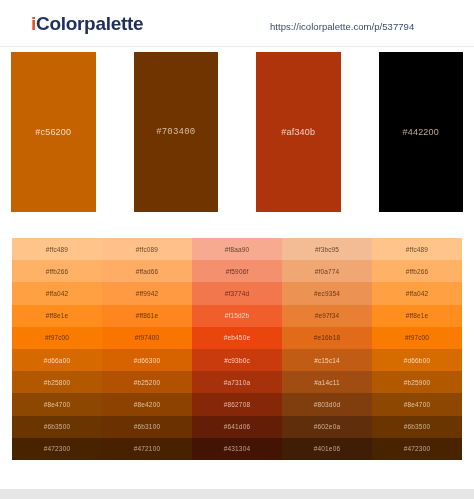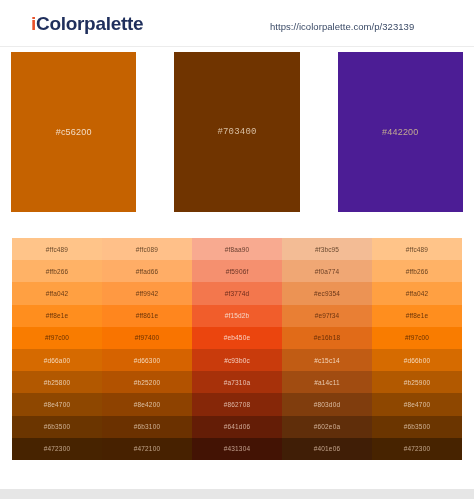--- a/index.html
+++ b/index.html
@@ -72,32 +72,35 @@
 </style>
 </head>
 <body>
 
 <div class="page">
 
   <div class="header">
     <div class="logo">
       <span class="logo-i">i</span><span class="logo-rest">Colorpalette</span>
     </div>
-    <div class="url">https://icolorpalette.com/p/323139</div>
+    <div class="url">https://icolorpalette.com/p/537794</div>
   </div>
   <div class="header-rule"></div>
 
   <div class="main-strip">
       <div class="main-sw" style="background: rgb(197, 98, 0);">
         <span style="color: rgb(243, 220, 196);">#c56200</span>
       </div>
       <div class="main-sw" style="background: rgb(112, 52, 0); font-family: Liberation Mono, monospace;">
         <span style="color: rgb(216, 191, 162);">#703400</span>
       </div>
-      <div class="main-sw" style="background: #4c1d95;">
+      <div class="main-sw" style="background: rgb(175, 52, 11);">
+        <span style="color: rgb(240, 210, 196);">#af340b</span>
+      </div>
+      <div class="main-sw" style="background: #000000;">
         <span style="color: rgb(194, 171, 146);">#442200</span>
       </div>
     </div>
 
   <div class="grid">
       <div class="gcol">
         <div class="gcell" style="background: rgb(255, 196, 137);">
           <span style="color: rgb(107, 74, 42);">#ffc489</span>
         </div>
         <div class="gcell" style="background: rgb(255, 178, 102);">

